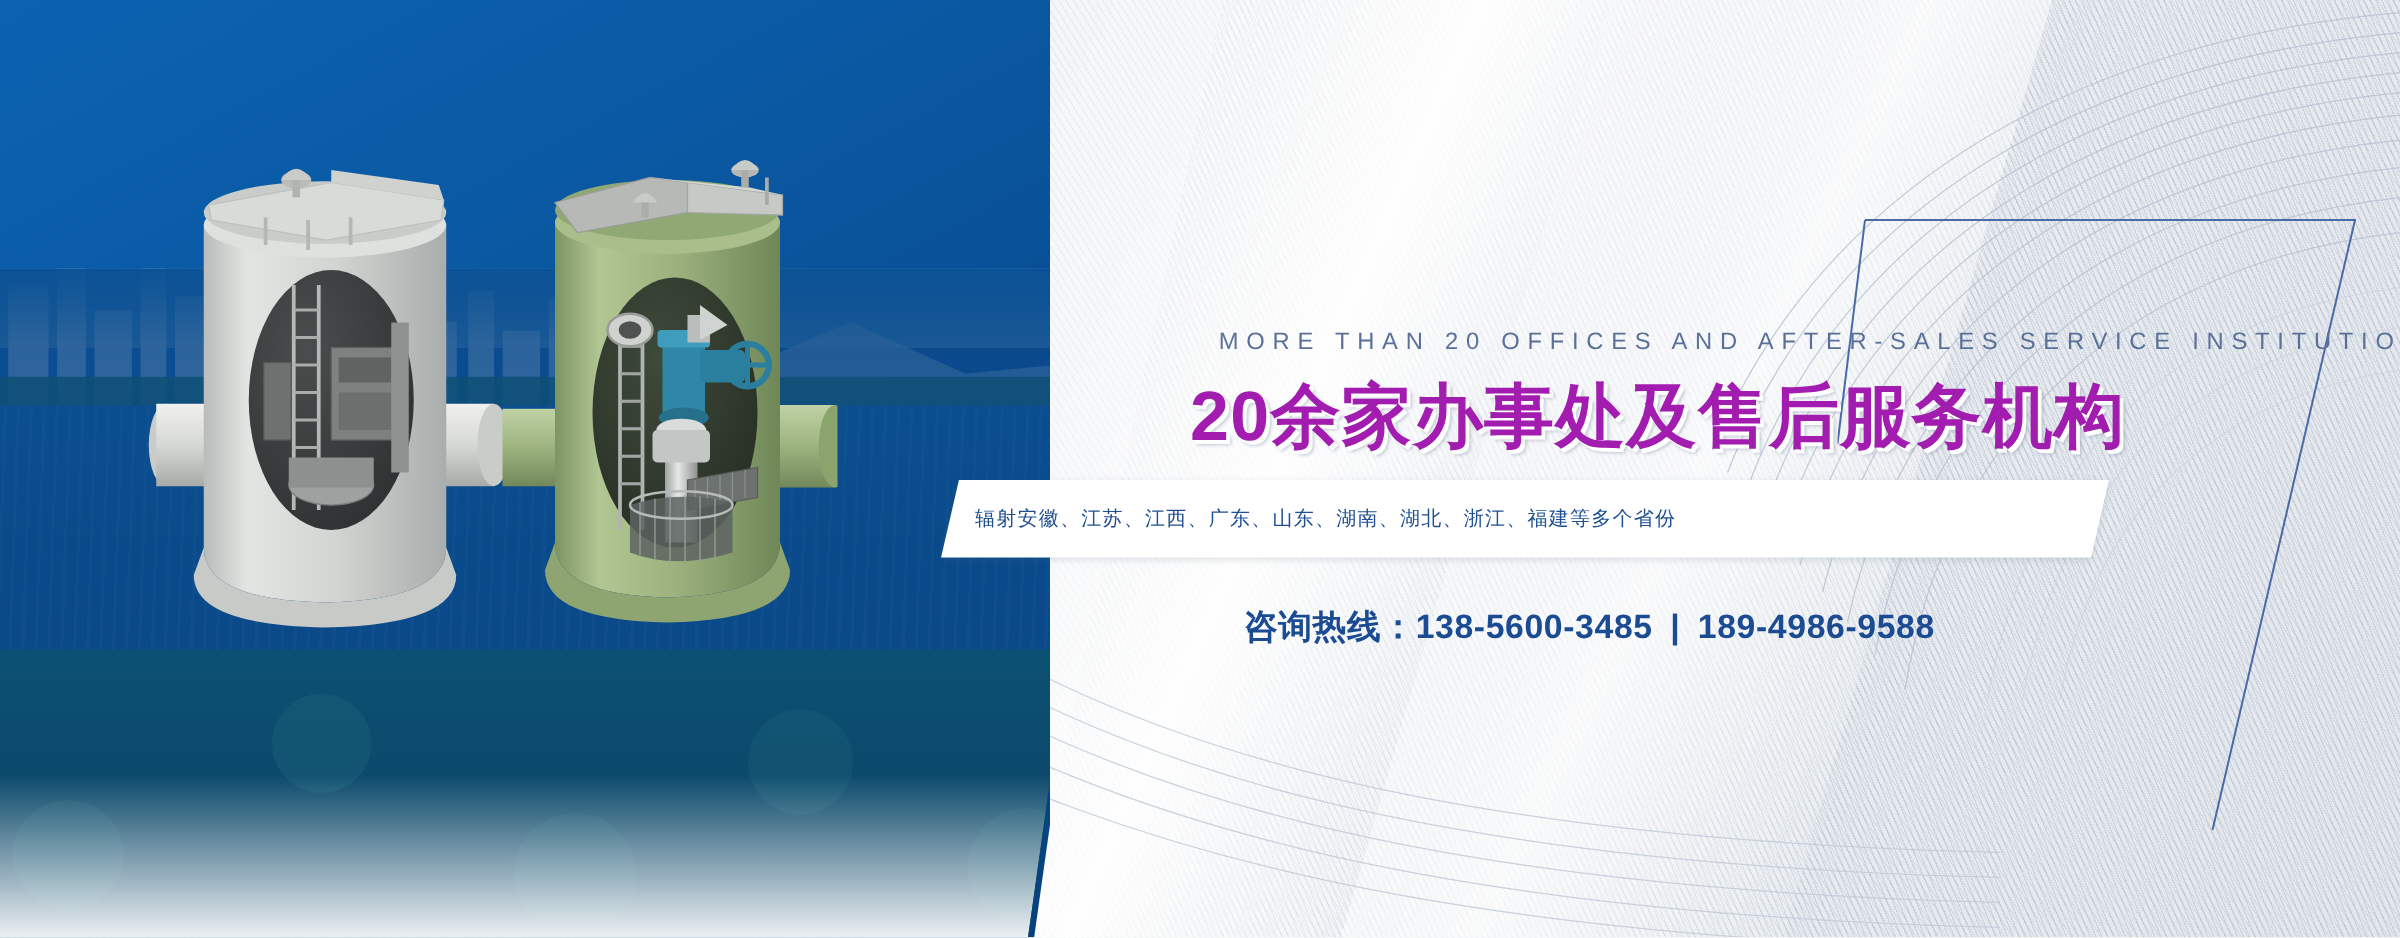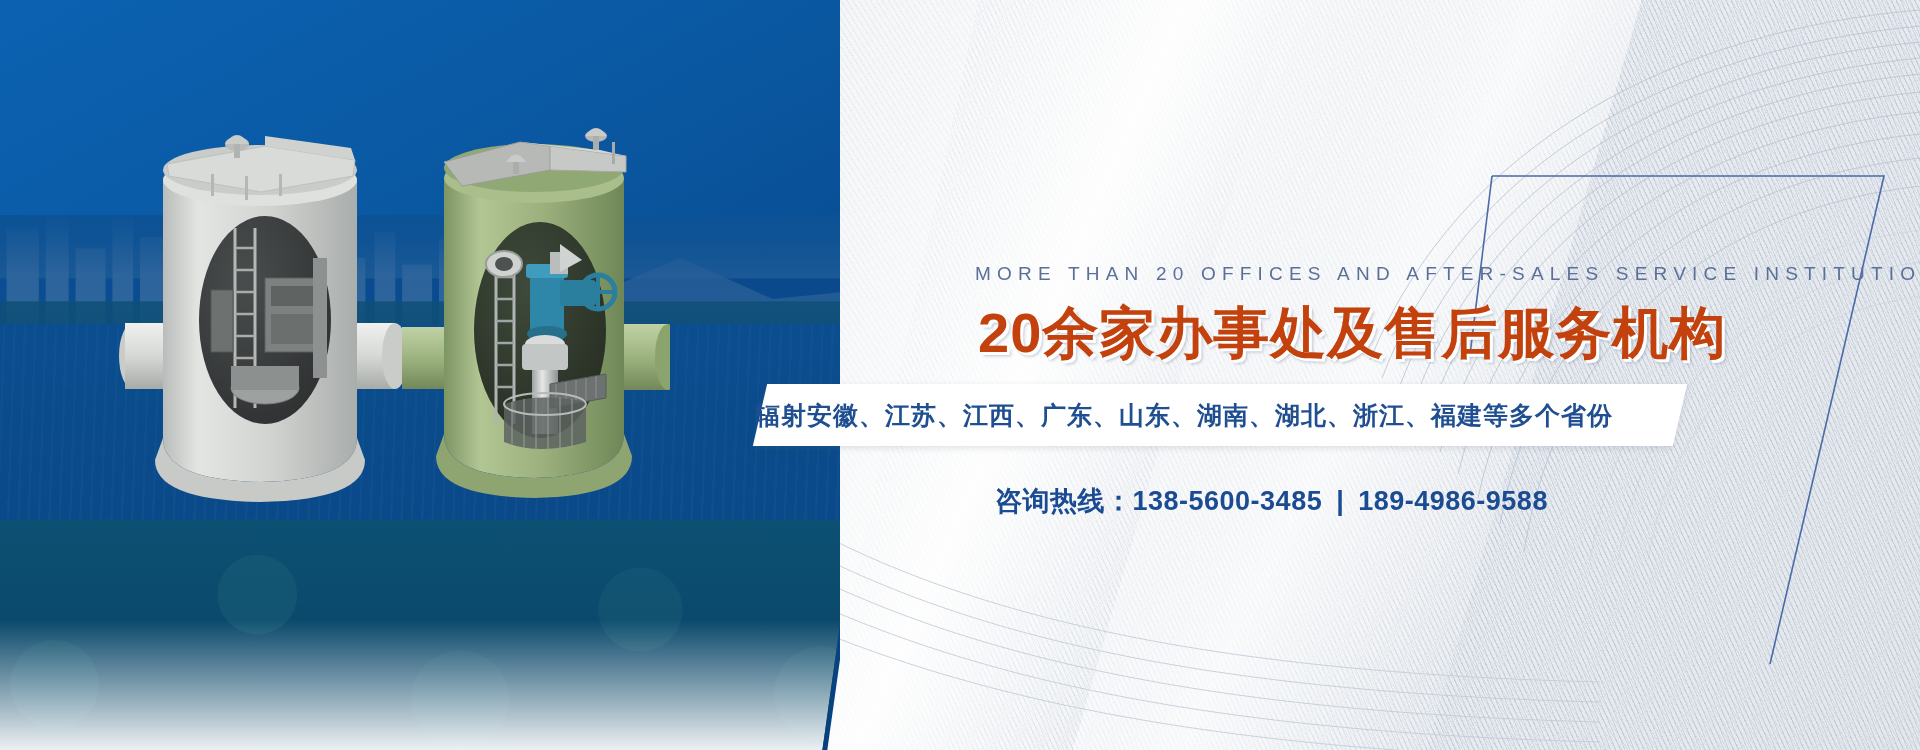--- a/index.html
+++ b/index.html
@@ -100,38 +100,38 @@
   .unit{position:absolute;}
   .unit svg{display:block;}
 
   
   .eyebrow{
     position:absolute;left:975px;top:263px;
     font-size:19px;letter-spacing:6.2px;color:#5b7099;
     font-weight:400;white-space:nowrap;
   }
   .headline{
-    position:absolute;left:978px;top:296px;
-    font-size:56px;font-weight:bold;color:#c2410c;white-space:nowrap;
+    position:absolute;left:952px;top:296px;
+    font-size:56px;font-weight:bold;color:#a21caf;white-space:nowrap;
     letter-spacing:1px;
     text-shadow:
        2px 2px 0 #ffffff,
        3px 3px 0 rgba(255,255,255,.95),
        4px 4px 3px rgba(120,135,160,.45);
   }
   .subbar{
     position:absolute;left:760px;top:384px;width:920px;height:62px;
     background:#ffffff;
     transform:skewX(-13deg);
     box-shadow:0 2px 6px rgba(90,105,130,.18);
   }
   .subbar-text{
-    position:absolute;left:755px;top:384px;width:880px;height:62px;
+    position:absolute;left:780px;top:384px;width:880px;height:62px;
     display:flex;align-items:center;
-    font-size:25px;font-weight:bold;color:#1f4f90;letter-spacing:1px;
+    font-size:16px;font-weight:normal;color:#1f4f90;letter-spacing:1px;
     white-space:nowrap;
   }
   .hotline{
     position:absolute;left:978px;top:483px;
     font-size:27px;font-weight:bold;color:#1b4b92;white-space:nowrap;
     letter-spacing:.5px;
     margin-left:17px;
   }
   .hotline .sep{padding:0 14px;color:#1b4b92;}
 </style>

